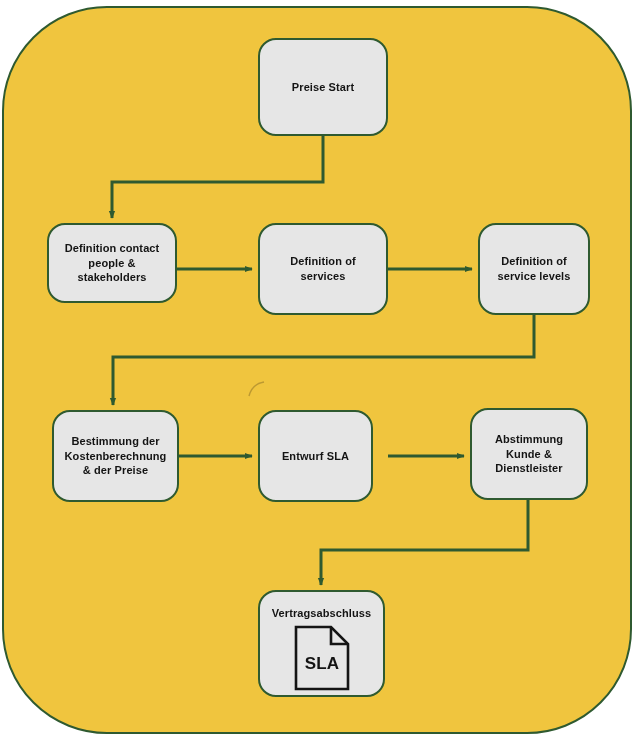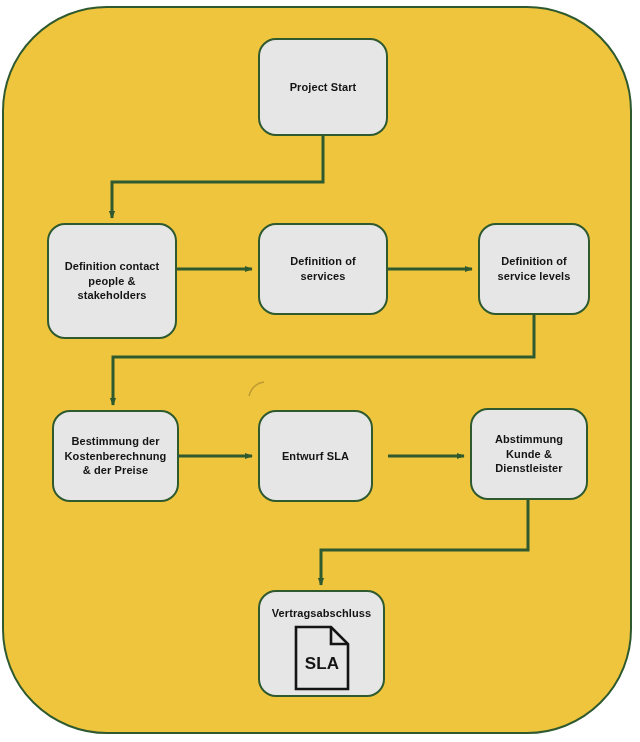--- a/index.html
+++ b/index.html
@@ -54,21 +54,21 @@
     line-height: 1.35;
     letter-spacing: 0.1px;
     padding: 4px 6px;
   }
   .node .node-label {
     white-space: pre-line;
     display: block;
   }
   
   #node-project-start { left: 258px; top: 38px;  width: 130px; height: 98px; }
-  #node-contacts      { left: 47px;  top: 223px; width: 130px; height: 116px; justify-content: center; }
+  #node-contacts      { left: 47px;  top: 223px; width: 130px; height: 80px; justify-content: center; }
   #node-services      { left: 258px; top: 223px; width: 130px; height: 92px; }
   #node-levels        { left: 478px; top: 223px; width: 112px; height: 92px; }
   #node-kosten        { left: 52px;  top: 410px; width: 127px; height: 92px; }
   #node-entwurf       { left: 258px; top: 410px; width: 115px; height: 92px; }
   #node-abstimmung    { left: 470px; top: 408px; width: 118px; height: 92px; }
   #node-vertrag       { left: 258px; top: 590px; width: 127px; height: 107px;
                          justify-content: flex-start; padding-top: 14px; }
 
   #node-vertrag .node-label { margin-bottom: 4px; text-align: right; }
 
@@ -109,21 +109,21 @@
     <path d="M177,456 L252,456" fill="none" stroke="#2f5a30" stroke-width="3" marker-end="url(#arrowhead)"></path>
 
     <path d="M388,456 L464,456" fill="none" stroke="#2f5a30" stroke-width="3" marker-end="url(#arrowhead)"></path>
 
     <path d="M528,500 L528,550 L321,550 L321,585" fill="none" stroke="#2f5a30" stroke-width="3" marker-end="url(#arrowhead)"></path>
 
     <path class="artifact-path" d="M249,396 Q252,384 264,382" fill="none" stroke="#9a7b2a" stroke-width="1.4" opacity="0.6"></path>
   </svg>
 
   <div class="node" id="node-project-start" style="background: rgb(230, 230, 230); border-color: rgb(47, 90, 48); color: rgb(20, 20, 20);">
-    <span class="node-label">Project Start</span>
+    <span class="node-label">Preise Start</span>
   </div>
 
   <div class="node" id="node-contacts" style="background: rgb(230, 230, 230); border-color: rgb(47, 90, 48); color: rgb(20, 20, 20);">
     <span class="node-label">Definition contact
 people &amp;
 stakeholders</span>
   </div>
 
   <div class="node" id="node-services" style="background: rgb(230, 230, 230); border-color: rgb(47, 90, 48); color: rgb(20, 20, 20);">
     <span class="node-label">Definition of

